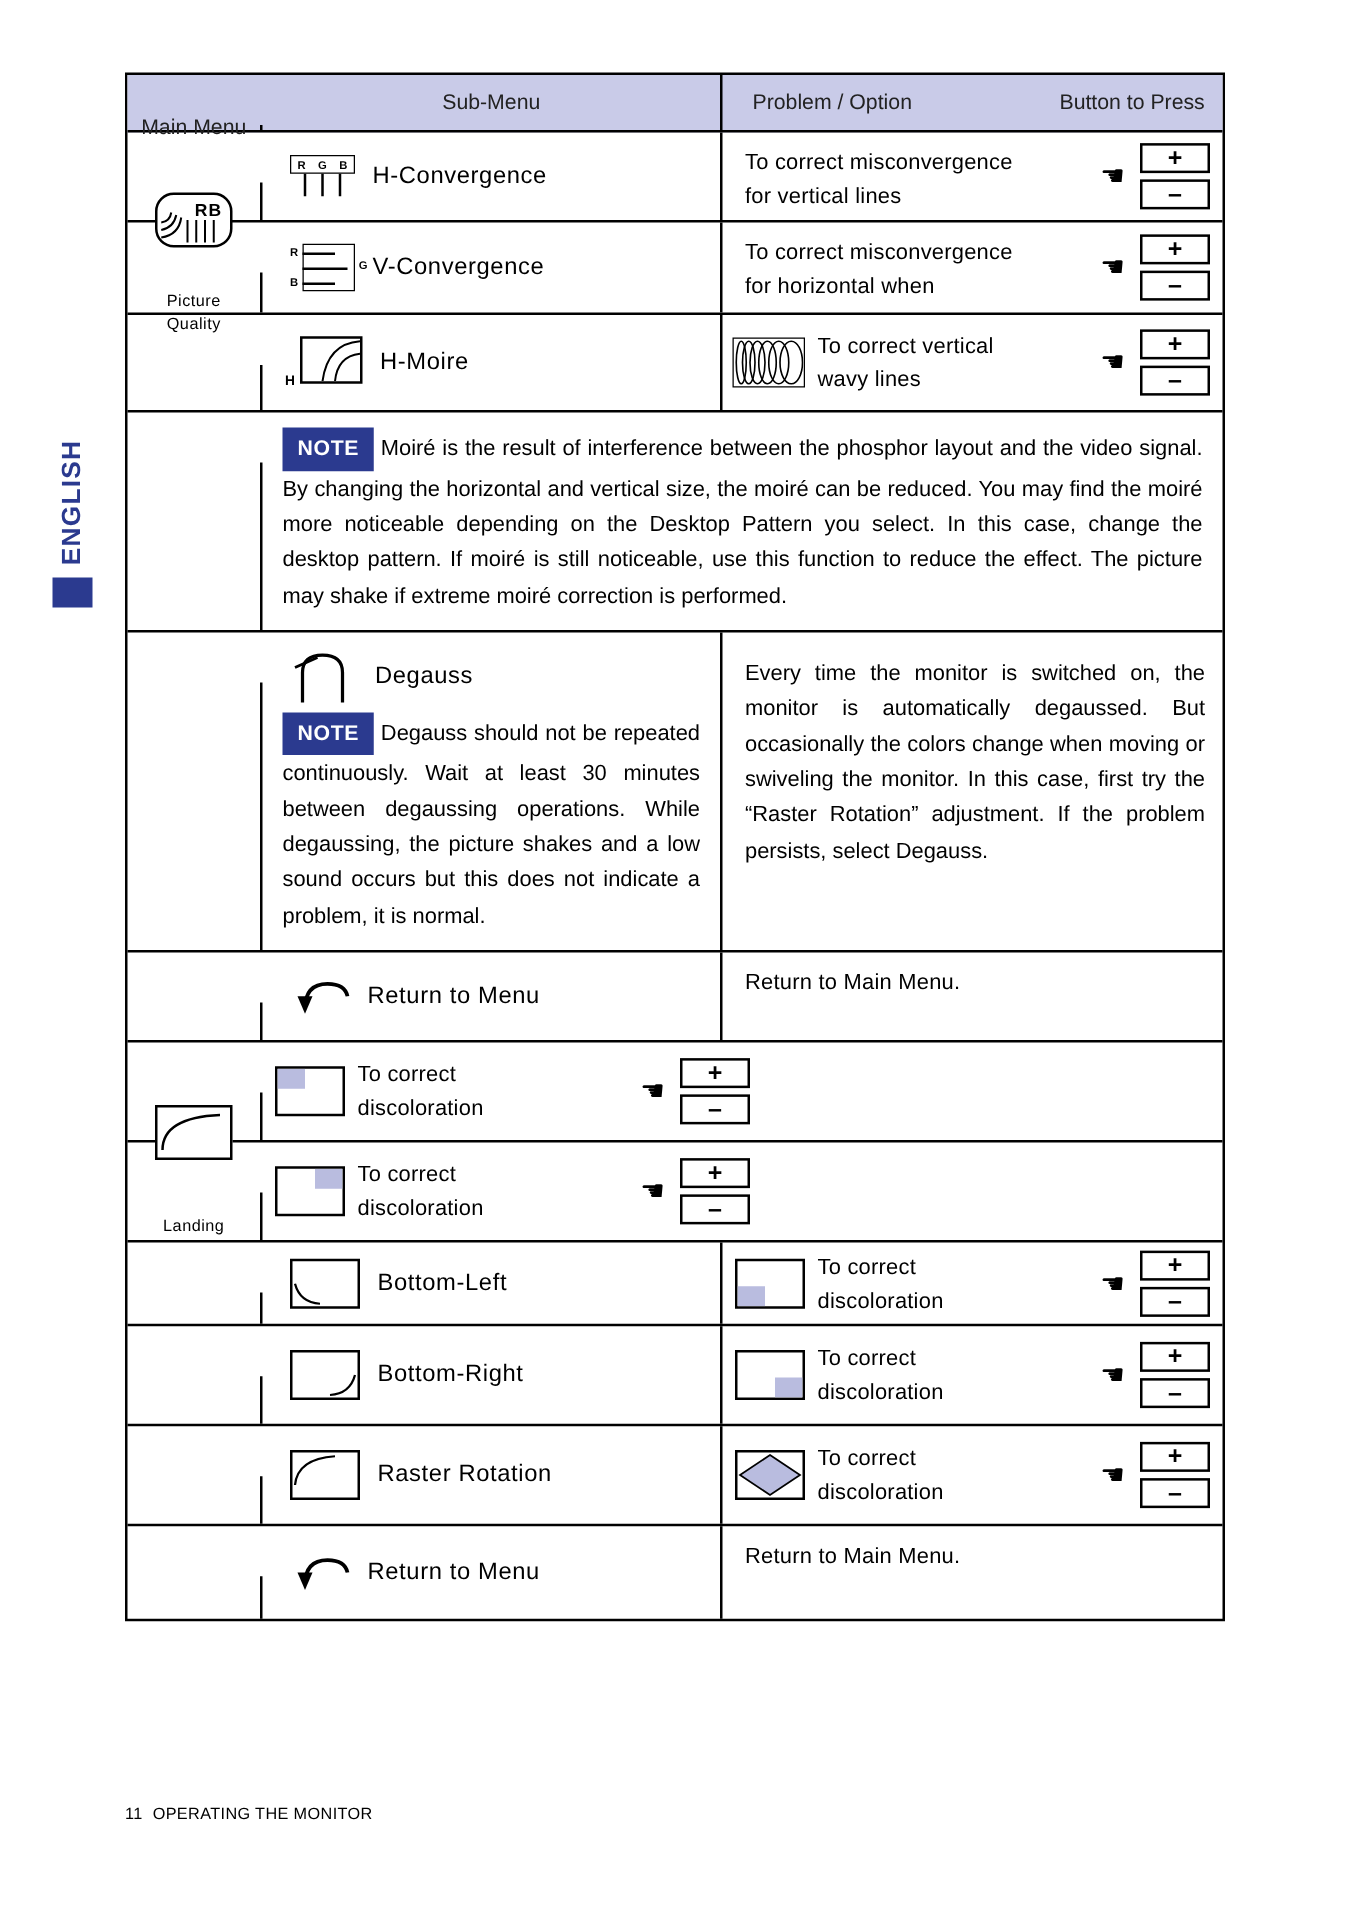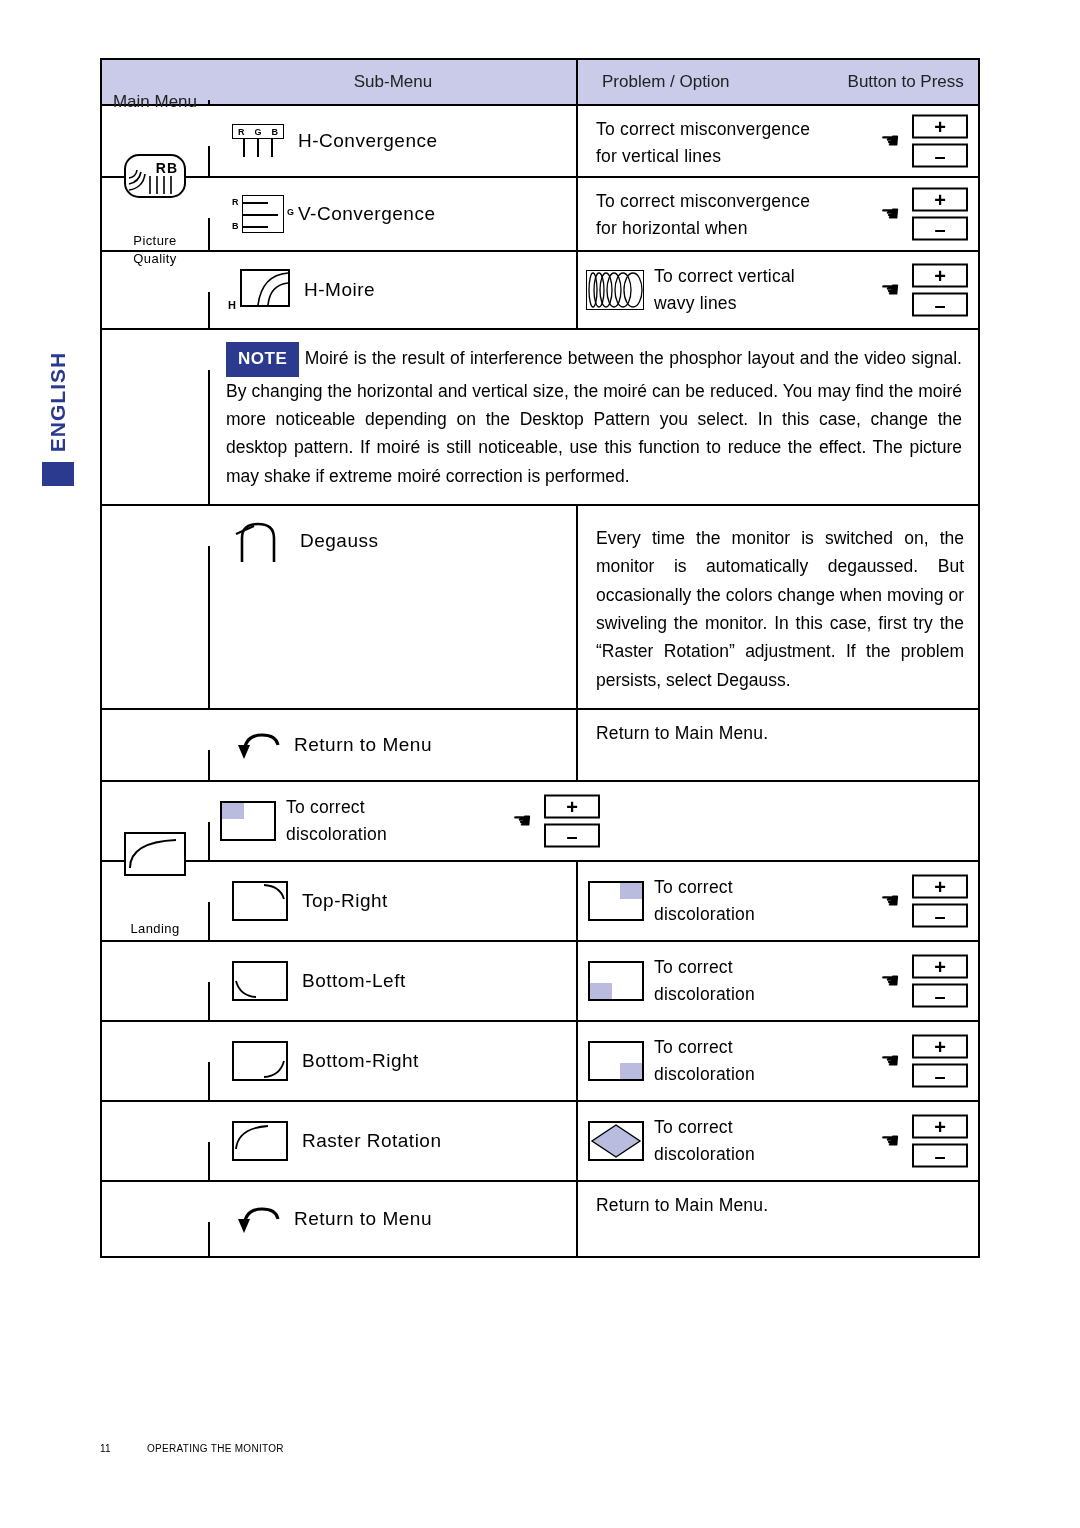--- a/index.html
+++ b/index.html
@@ -202,23 +202,22 @@
     width: 56px; height: 40px; border: 2px solid #000; box-sizing: border-box;
     position: relative; background: #fff; overflow: hidden;
   }
   .thumb .corner { position: absolute; background: #b9bcdf; }
 
   
   .footer {
     position: absolute;
     left: 100px;
     top: 1443px;
-    font-size: 10px;
+    font-size: 13px;
     letter-spacing: 0.3px;
-    gap: 28px;
   }
   .footer .pg { margin-right: 8px; }
 
   .flexrow { display: flex; align-items: center; }
 </style>
 </head>
 <body>
 
 <div class="side-tab">
   <div class="vert-text">ENGLISH</div>
@@ -375,20 +374,24 @@
     <div class="c2">
       <div style="display:flex;align-items:center;padding-top:14px;">
         <div class="degauss-icon">
           <svg width="54" height="44">
             <path d="M10 42 L10 18 Q10 4 26 4 Q42 4 42 18 L42 42" fill="none" stroke="#000" stroke-width="2.6"></path>
             <line x1="4" y1="14" x2="22" y2="6" stroke="#000" stroke-width="2.2"></line>
           </svg>
         </div>
         <div class="sub-label">Degauss</div>
       </div>
+      <div class="note-para just" style="padding-top:8px;">
+        <span class="note-badge">NOTE</span>
+        <span style="display:inline;font-size:17.5px;">Degauss should not be repeated continuously. Wait at least 30 minutes between degaussing operations. While degaussing, the picture shakes and a low sound occurs but this does not indicate a problem, it is normal.</span>
+      </div>
     </div>
     <div class="c3">
       <div class="note-para just" style="padding:18px 14px 14px 18px;">Every time the monitor is switched on, the monitor is automatically degaussed. But occasionally the colors change when moving or swiveling the monitor. In this case, first try the “Raster Rotation” adjustment. If the problem persists, select Degauss.</div>
     </div>
   </div>
 
   <div class="row" style="height:72px">
     <div class="c1"></div>
     <div class="c2">
       <div class="cellpad">
@@ -431,49 +434,39 @@
         <div class="btn">+</div>
         <div class="btn">–</div>
       </div>
     </div>
   </div>
 
   <div class="row" style="height:80px">
     <div class="c1">
       <div class="mainlabel" style="position:absolute;left:0;top:18px;width:100%;">Landing</div>
     </div>
-    <div class="c2">
-      <div class="cellpad">
-        <div class="thumb" style="margin-left:22px;">
-          <svg width="52" height="36">
-              <path d="M50 16 Q46 3 30 2" fill="none" stroke="#000" stroke-width="1.8"></path>
-            </svg>
-        </div>
-        <div class="sub-label">Top-Right</div>
-      </div>
-    </div>
     <div class="c3">
       <div class="cellpad" style="padding-right:160px;padding-left:10px;">
         <div class="thumb">
           <div class="corner" style="right:0;top:0;width:22px;height:16px;"></div>
         </div>
         <div class="desc" style="padding-left:10px;">
           <div>To correct</div>
           <div>discoloration</div>
         </div>
       </div>
       <div class="hand">☚</div>
       <div class="btns">
         <div class="btn">+</div>
         <div class="btn">–</div>
       </div>
     </div>
   </div>
 
-  <div class="row" style="height:80px">
+  <div class="row" style="height:67px">
     <div class="c1"></div>
     <div class="c2">
       <div class="cellpad">
         <div class="thumb" style="margin-left:22px;">
           <svg width="52" height="36">
               <path d="M2 18 Q6 33 22 34" fill="none" stroke="#000" stroke-width="1.8"></path>
             </svg>
         </div>
         <div class="sub-label">Bottom-Left</div>
       </div>

